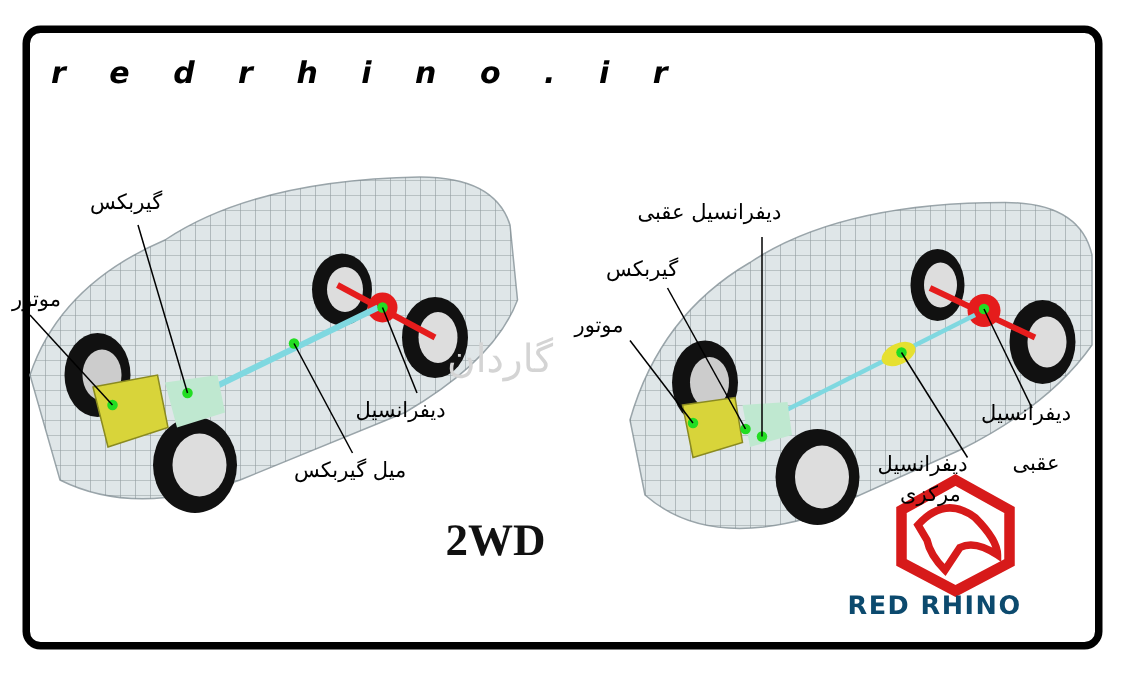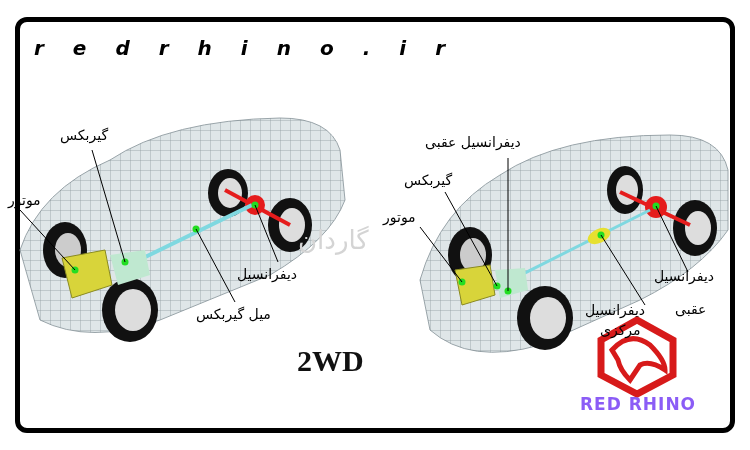--- a/index.html
+++ b/index.html
@@ -3,21 +3,21 @@
 <meta charset="utf-8">
 <style>
   html, body { margin:0; padding:0; background:#ffffff; }
   body { width:750px; height:450px; position:relative; overflow:hidden; font-family:"DejaVu Sans", sans-serif; }
   .frame { position:absolute; left:15px; top:17px; width:710px; height:406px; border:5px solid #000; border-radius:12px; background:#fff; }
   .site { position:absolute; left:34px; top:36px; font-family:"DejaVu Sans", sans-serif; font-weight:bold; font-style:italic; font-size:20px; letter-spacing:29px; color:#000; white-space:nowrap; }
   svg.scene { position:absolute; left:0; top:0; }
   .lbl { position:absolute; font-family:"DejaVu Sans", sans-serif; font-size:14px; color:#000000; direction:rtl; white-space:nowrap; line-height:16px; }
   .wd { position:absolute; left:297px; top:344px; font-family:"Liberation Serif", serif; font-size:30px; color:#111;font-weight:bold; }
   .wm { position:absolute; left:298px; top:225px; font-family:"DejaVu Sans", sans-serif; font-size:26px; color:#d4d4d4; direction:rtl; }
-  .brand { position:absolute; left:580px; top:394px; font-family:"DejaVu Sans", sans-serif; font-weight:bold; font-size:17px; color:#8b5cf6; letter-spacing:1px; white-space:nowrap; }
+  .brand { position:absolute; left:565px; top:394px; font-family:"DejaVu Sans", sans-serif; font-weight:bold; font-size:17px; color:#0c4a6e; letter-spacing:1px; white-space:nowrap; }
 </style>
 </head>
 <body>
 
 <div class="frame"></div>
 <div class="site">redrhino.ir</div>
 
 <svg class="scene" width="750" height="450" viewBox="0 0 750 450">
   <defs>
     <pattern id="grid" width="10" height="10" patternUnits="userSpaceOnUse">

